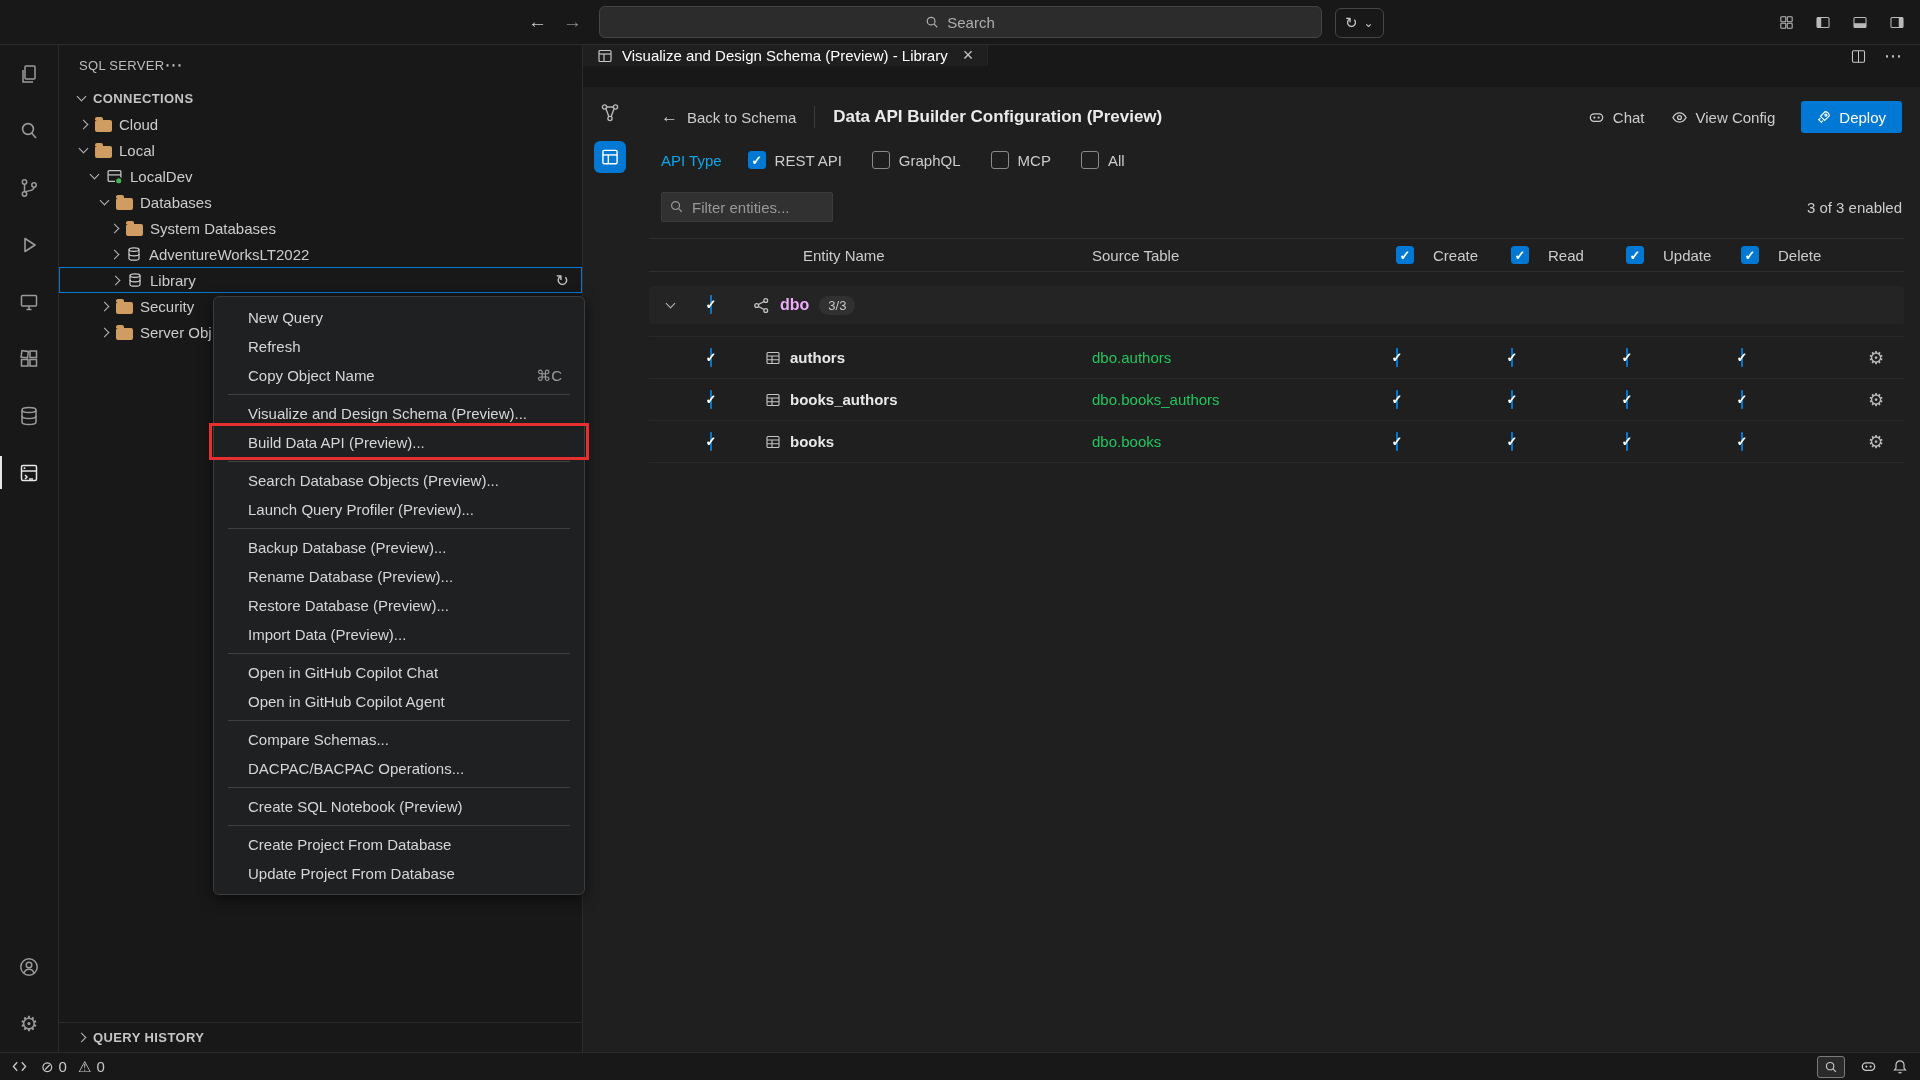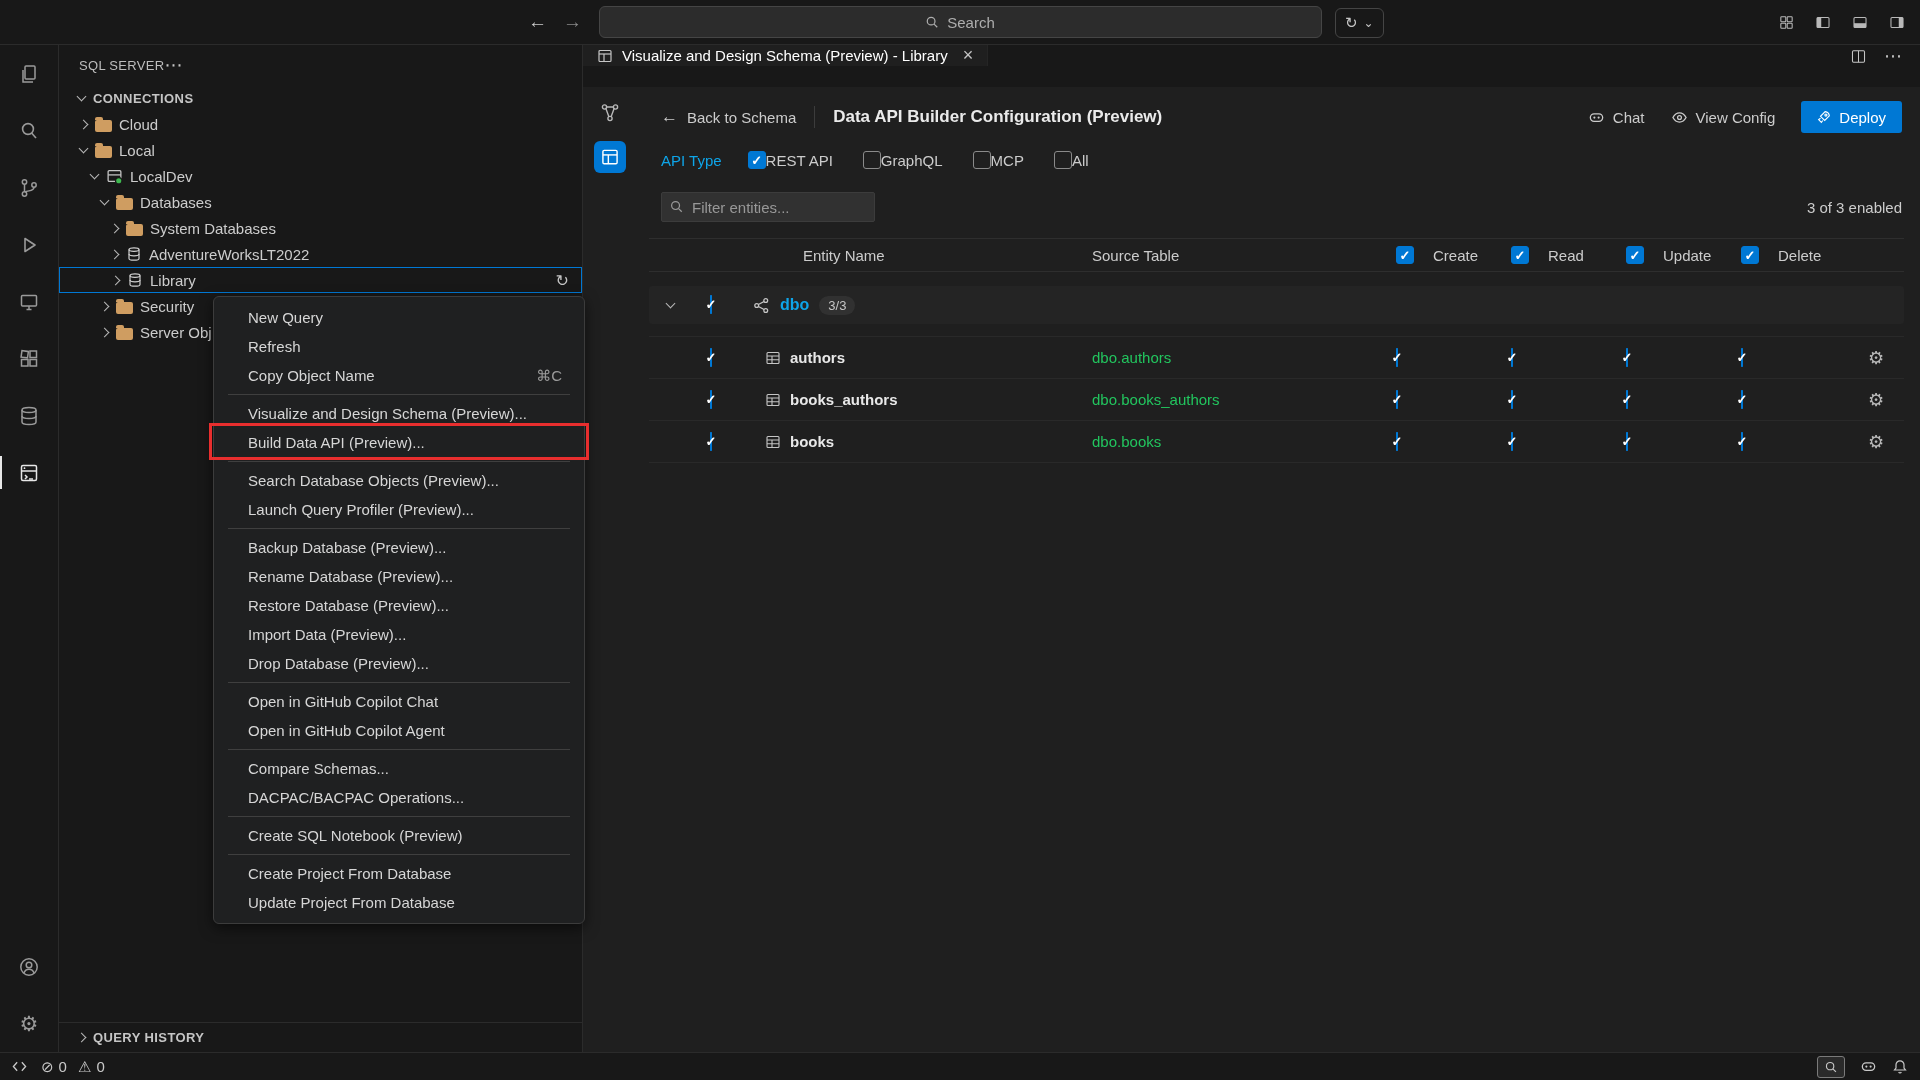--- a/index.html
+++ b/index.html
@@ -59,46 +59,46 @@
   .pane-header { height:36px; margin:12px 18px 0 24px; display:flex; align-items:center; }
   .back-link { display:flex; align-items:center; gap:9px; font-size:15px; color:#cccccc; }
   .hdr-div { width:1px; height:22px; background:#3c3c3c; margin:0 18px; }
   .pane-title { font-size:17px; font-weight:700; color:#eaeaea; }
   .hdr-actions { margin-left:auto; display:flex; align-items:center; gap:26px; }
   .hdr-action { display:flex; align-items:center; gap:8px; font-size:15px; color:#cccccc; }
   .deploy-btn { height:32px; padding:0 16px; background:#0078d4; border-radius:3px; display:flex; align-items:center; gap:8px; color:#ffffff; font-size:15px; }
 
   .api-row { height:34px; margin:8px 18px 0 24px; display:flex; align-items:center; gap:30px; font-size:15px; }
   .api-label { color:#0ea5e9; margin-right:-4px; }
-  .cb-opt { display:flex; align-items:center; }
+  .cb-opt { display:flex; align-items:center; gap:9px; }
 
   .cb { width:18px; height:18px; border:1px solid #8a8a8a; border-radius:3px; background:transparent; flex:none; position:relative; }
   .cb.checked { background:#0078d4; border-color:#0078d4; }
   .cb.checked::after { content:"✓"; position:absolute; left:0; top:0; width:100%; height:100%; display:flex; align-items:center; justify-content:center; color:#ffffff; font-size:13px; font-weight:700; }
 
   .filter-row { height:30px; margin:15px 18px 0 24px; display:flex; align-items:center; }
-  .filter-wrap { position:relative; width:214px; height:30px; }
+  .filter-wrap { position:relative; width:172px; height:30px; }
   .filter-wrap svg { position:absolute; left:8px; top:7px; }
   .filter-input { width:100%; height:100%; background:#313131; border:1px solid #3c3c3c; border-radius:2px; color:#cccccc; font-size:15px; padding:0 8px 0 30px; outline:none; font-family:"Liberation Sans", sans-serif; }
   .filter-input::placeholder { color:#989898; }
   .enabled-summary { margin-left:auto; font-size:15px; color:#cccccc; }
 
   .table { margin:16px 16px 0 12px; }
   .trow { display:grid; grid-template-columns:48px 44px 1fr 310px 115px 115px 115px 115px 56px; align-items:center; }
   .thead { height:34px; border-top:1px solid #2e2e2e; border-bottom:1px solid #2e2e2e; font-size:15px; color:#cccccc; }
   .c-head-entity { padding-left:62px; }
   .c-src { padding-left:14px; color:#22c55e; font-size:15px; }
   .thead .c-src { color:#cccccc; }
   .c-act { display:flex; align-items:center; gap:19px; padding-left:8px; font-size:15px; }
   .c-check { padding-left:13px; }
   .c-cb { padding-left:8px; }
   .tgroup { height:38px; background:#242424; margin-top:14px; border-radius:3px; }
   .c-center { justify-self:center; }
   .c-group { display:flex; align-items:center; gap:10px; padding-left:12px; }
-  .group-name { font-size:16px; font-weight:700; color:#0ea5e9; }
+  .group-name { font-size:16px; font-weight:700; color:#f0abfc; }
   .badge { background:#313131; border-radius:10px; padding:2px 9px; font-size:13px; color:#c5c5c5; }
   .tbody { margin-top:12px; border-top:1px solid #292929; }
   .tentity { height:42px; border-bottom:1px solid #292929; }
   .c-name { display:flex; align-items:center; gap:9px; padding-left:24px; font-size:15px; font-weight:700; color:#e8e8e8; }
   .gear-cell { justify-self:center; font-size:18px; color:#b8b8b8; }
 
   
   .statusbar { height:28px; flex:none; background:#181818; border-top:1px solid #2b2b2b; display:flex; align-items:center; padding:0 12px; font-size:15px; color:#c9c9c9; gap:6px; }
   .sb-group { display:flex; align-items:center; gap:5px; margin-left:8px; }
   .sb-right { margin-left:auto; display:flex; align-items:center; gap:15px; }
@@ -593,23 +593,20 @@
       </div>
     <div class="mi">
         <span>Rename Database (Preview)...</span>
       </div>
     <div class="mi">
         <span>Restore Database (Preview)...</span>
       </div>
     <div class="mi">
         <span>Import Data (Preview)...</span>
       </div>
-    <div class="mi">
-        <span>Drop Database (Preview)...</span>
-      </div>
     <div class="msep"></div>
     <div class="mi">
         <span>Open in GitHub Copilot Chat</span>
       </div>
     <div class="mi">
         <span>Open in GitHub Copilot Agent</span>
       </div>
     <div class="msep"></div>
     <div class="mi">
         <span>Compare Schemas...</span>

